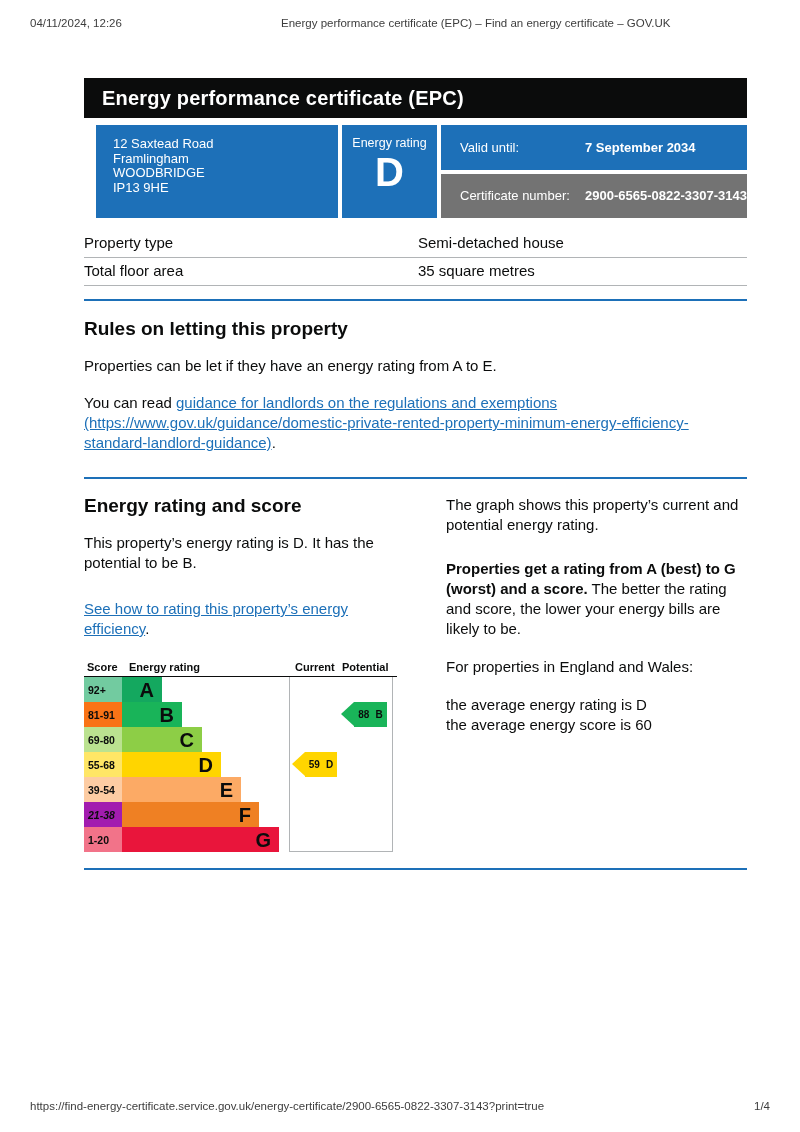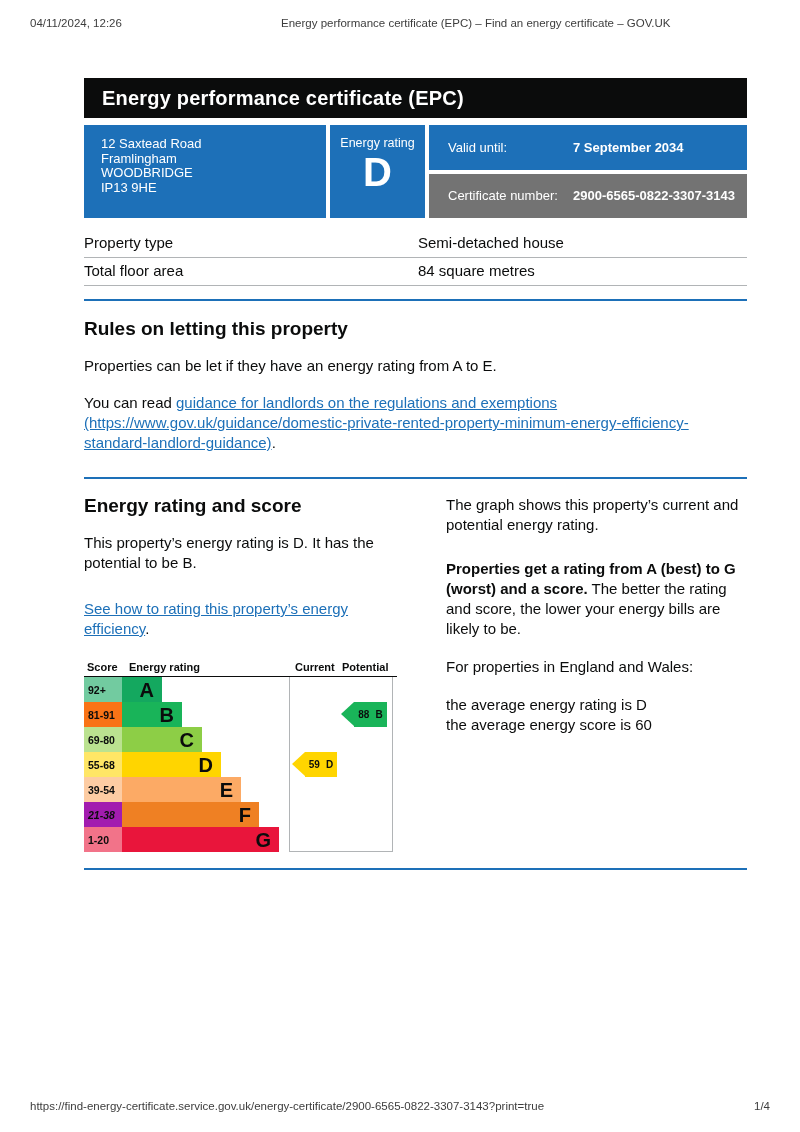--- a/index.html
+++ b/index.html
@@ -20,21 +20,21 @@
   .print-footer { top:1100px; display:flex; justify-content:space-between; }
   
   .page { position:absolute; left:84px; top:78px; width:663px; }
   .epc-title-bar {
     height:40px; background:#0b0c0c; display:flex; align-items:center;
     padding-left:18px;
   }
   .epc-title-bar h1 { color:#ffffff; font-size:20px; font-weight:bold; letter-spacing:.2px; }
   .summary-boxes { margin-top:7px; display:flex; gap:4px; height:93px; }
   .box { background:#1d70b8; color:#ffffff; }
-  .address-box { width:242px; padding:12px 10px 0 17px; font-size:13px; line-height:14.5px; }
+  .address-box { width:242px; padding:12px 10px 0 17px; font-size:13px; line-height:14.5px;margin-left:12px; }
   .rating-box { width:95px; text-align:center; padding-top:11px; }
   .rating-box .rating-label { font-size:12.5px; display:block; }
   .rating-box .rating-letter { font-size:40px; font-weight:bold; line-height:44px; display:block; }
   .right-boxes { flex:1; display:flex; flex-direction:column; gap:4px; }
   .detail-box { flex:1; display:flex; align-items:center; padding-left:19px; font-size:13px; }
   .detail-label { width:125px; flex:0 0 125px; }
   .detail-value { font-weight:bold; }
   
   .property-table { margin-top:12px; font-size:15px; }
   .trow { display:flex; padding:4px 0 6px 0; border-bottom:1px solid #b1b4b6; }
@@ -123,21 +123,21 @@
     </div>
   </div>
 
   <div class="property-table">
     <div class="trow">
       <span class="tlabel">Property type</span>
       <span class="tvalue">Semi-detached house</span>
     </div>
     <div class="trow">
       <span class="tlabel">Total floor area</span>
-      <span class="tvalue">84 square metres</span>
+      <span class="tvalue">35 square metres</span>
     </div>
   </div>
 
   <hr class="section-rule rule-1">
 
   <h2 class="rules-heading">Rules on letting this property</h2>
   <p class="rules-p1">Properties can be let if they have an energy rating from A to E.</p>
   <p class="rules-p2"><span>You can read </span><a href="#"><span>guidance for landlords on the regulations and exemptions </span><span>(https://www.gov.uk/guidance/domestic-private-rented-property-minimum-energy-efficiency-standard-landlord-guidance)</span></a><span>.</span></p>
 
   <hr class="section-rule rule-2">

